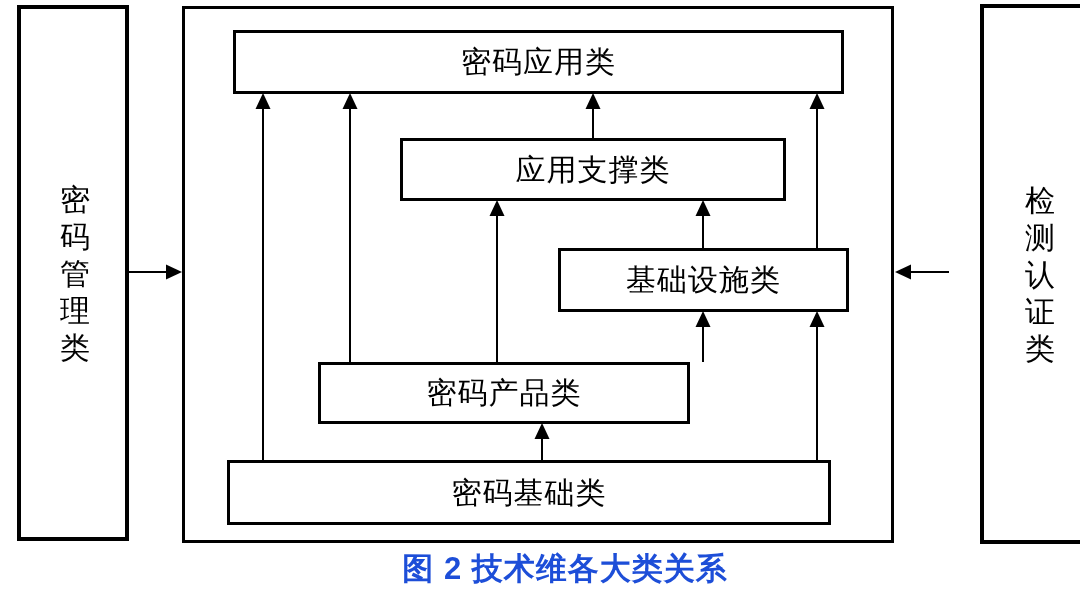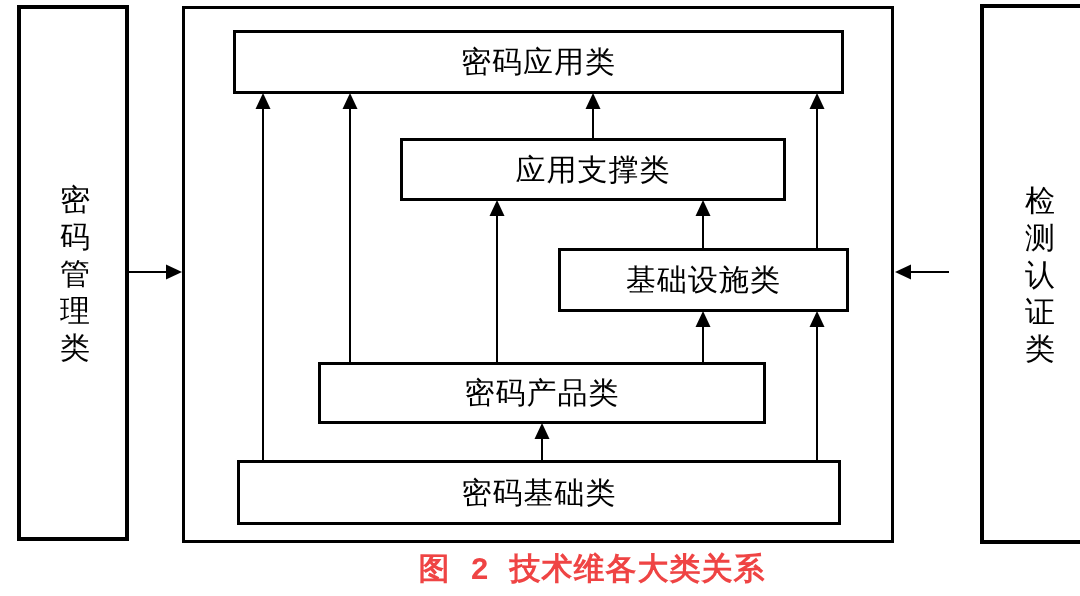--- a/index.html
+++ b/index.html
@@ -39,38 +39,38 @@
   }
   .arrows-layer {
     position: absolute;
     left: 0; top: 0;
     width: 1080px; height: 596px;
     pointer-events: none;
   }
   .caption {
     position: absolute;
     top: 548px;
-    left: 592px;
+    left: 565px;
     transform: translateX(-50%);
-    font-family: Liberation Mono, monospace;
+    font-family: Liberation Sans, sans-serif;
     font-weight: 700;
     font-size: 31px;
     letter-spacing: 1px;
     white-space: nowrap;
-    color: #ef4444;
+    color: #1d4ed8;
   }
   
   .pos-left   { left: 17px;  top: 5px;   width: 112px; height: 536px; }
   .pos-right  { left: 949px; top: 4px;   width: 116px; height: 540px; margin-left: 31px; }
   .pos-main   { left: 182px; top: 6px;   width: 712px; height: 537px; }
   .pos-app    { left: 233px; top: 30px;  width: 611px; height: 64px; }
   .pos-sup    { left: 400px; top: 138px; width: 386px; height: 63px; }
   .pos-infra  { left: 558px; top: 248px; width: 291px; height: 64px; justify-content: center; }
-  .pos-prod   { left: 318px; top: 362px; width: 448px; height: 62px; text-align: center; }
-  .pos-found  { left: 237px; top: 460px; width: 604px; height: 65px; font-family: Liberation Serif, serif; }
+  .pos-prod   { left: 318px; top: 362px; width: 372px; height: 62px; text-align: center; }
+  .pos-found  { left: 227px; top: 460px; width: 604px; height: 65px; font-family: Liberation Serif, serif; }
 </style>
 </head>
 <body>
 
 <div class="stage">
 
   <div class="box side-box pos-left">
     <div class="vtext">密码管理类</div>
   </div>
 

